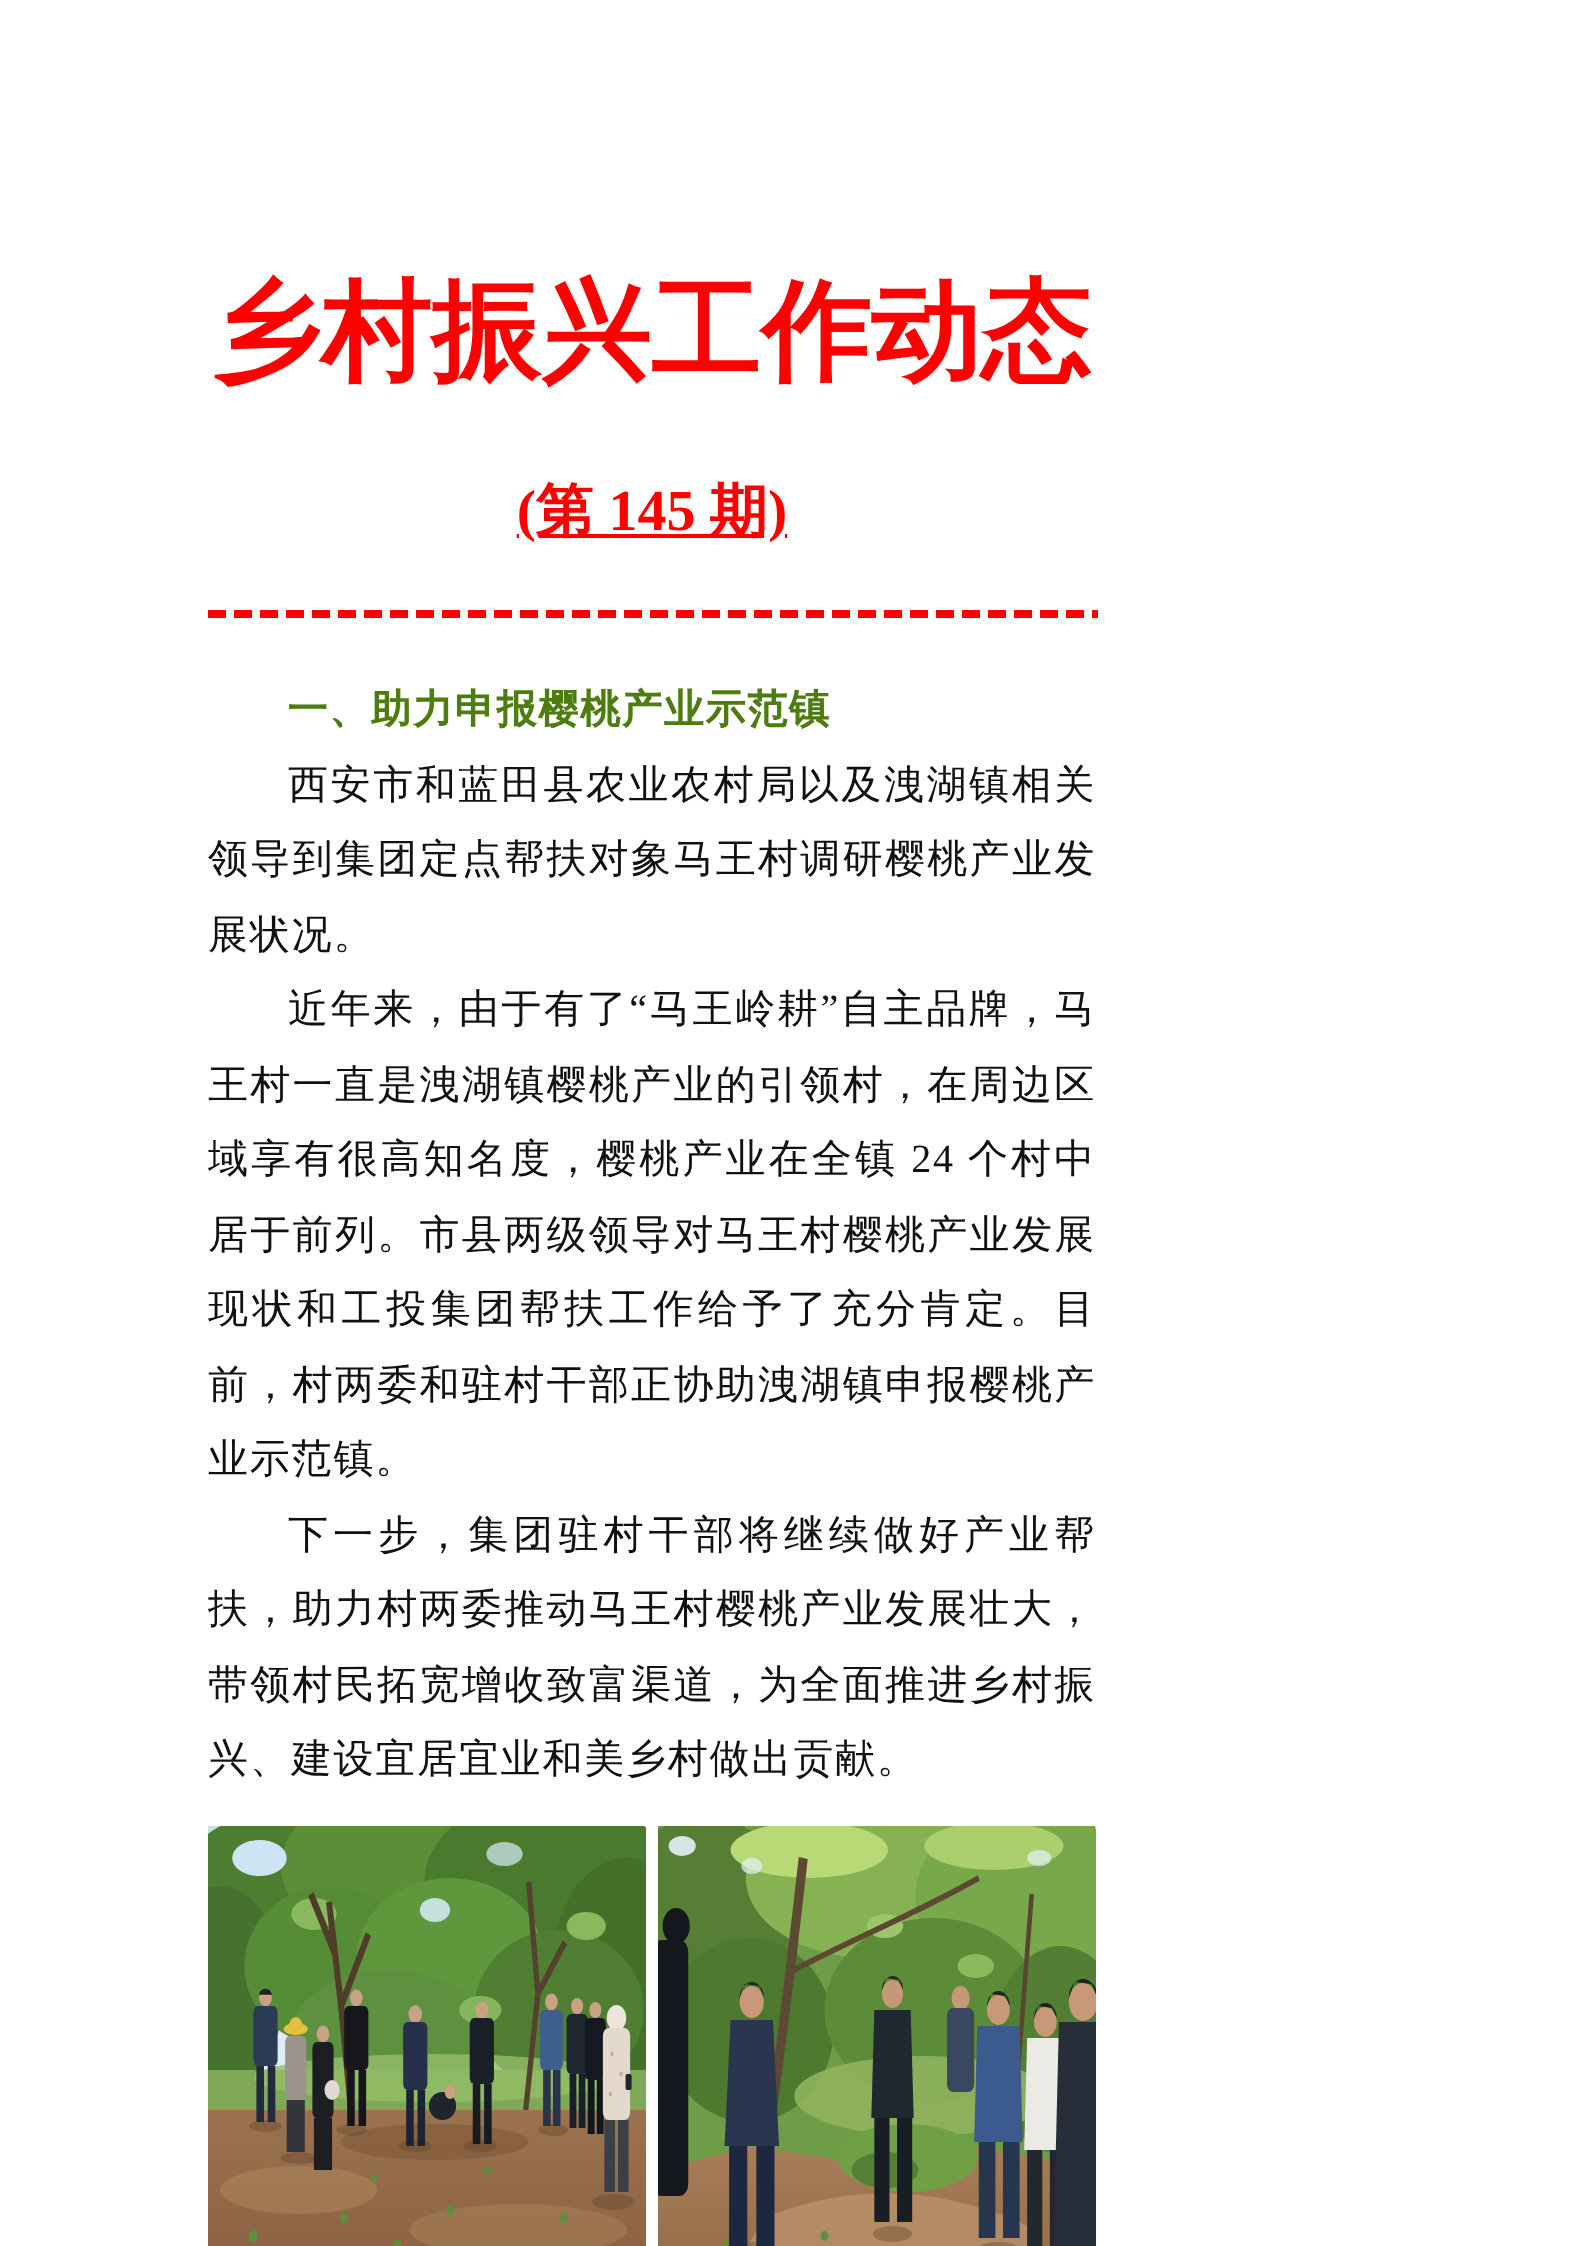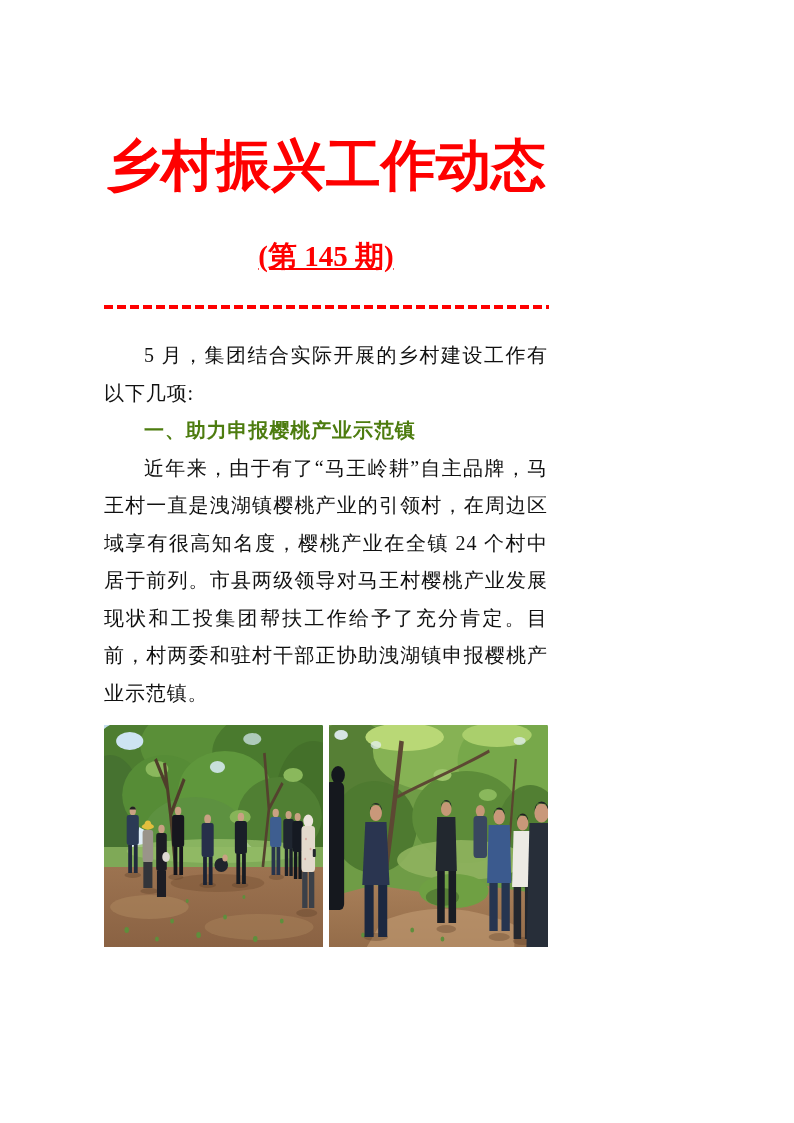--- a/index.html
+++ b/index.html
@@ -78,23 +78,24 @@
 
 <div class="page">
 
   <h1 class="doc-title">乡村振兴工作动态</h1>
 
   <div class="doc-issue">(第 145 期)</div>
 
   <div class="dash-line"></div>
 
   <div class="content">
-    <p>5 月，集团结合实际开展的乡村建设工作有以下几项:</p>
     <h2>一、助力申报樱桃产业示范镇</h2>
+    <p>西安市和蓝田县农业农村局以及洩湖镇相关领导到集团定点帮扶对象马王村调研樱桃产业发展状况。</p>
     <p>近年来，由于有了“马王岭耕”自主品牌，马王村一直是洩湖镇樱桃产业的引领村，在周边区域享有很高知名度，樱桃产业在全镇 24 个村中居于前列。市县两级领导对马王村樱桃产业发展现状和工投集团帮扶工作给予了充分肯定。目前，村两委和驻村干部正协助洩湖镇申报樱桃产业示范镇。</p>
+    <p>下一步，集团驻村干部将继续做好产业帮扶，助力村两委推动马王村樱桃产业发展壮大，　带领村民拓宽增收致富渠道，为全面推进乡村振兴、建设宜居宜业和美乡村做出贡献。</p>
   </div>
 
   <div class="photos">
 
     <svg class="photo-frame" width="290" height="222" viewBox="0 0 290 222" preserveAspectRatio="none">
       <defs>
         <linearGradient id="lsky" x1="0" y1="0" x2="0" y2="1">
           <stop offset="0" stop-color="#c6dff0"></stop>
             <stop offset="1" stop-color="#e9f3f9"></stop>
         </linearGradient>

